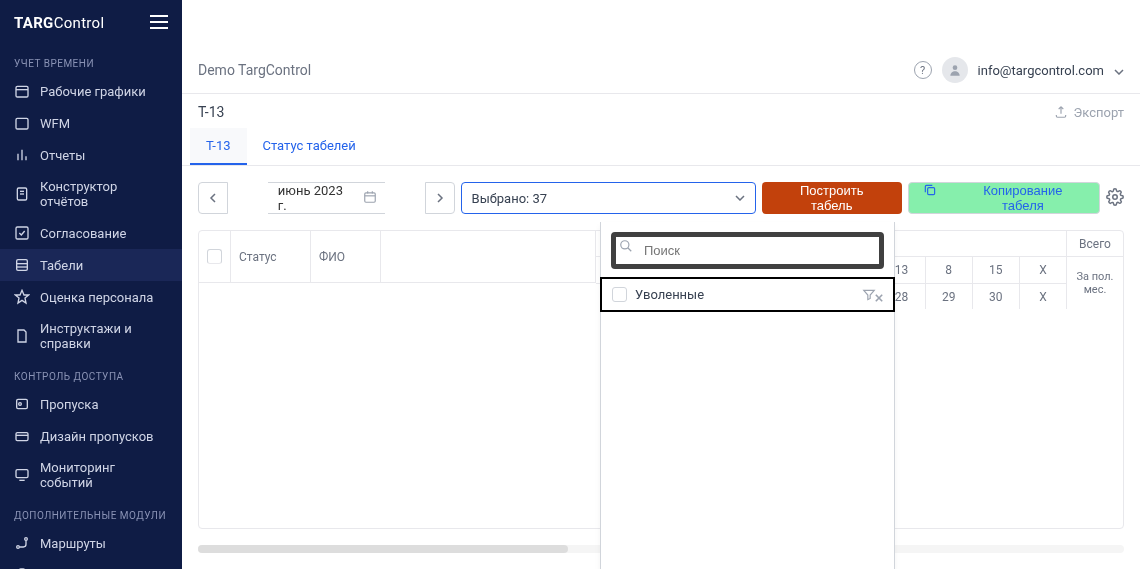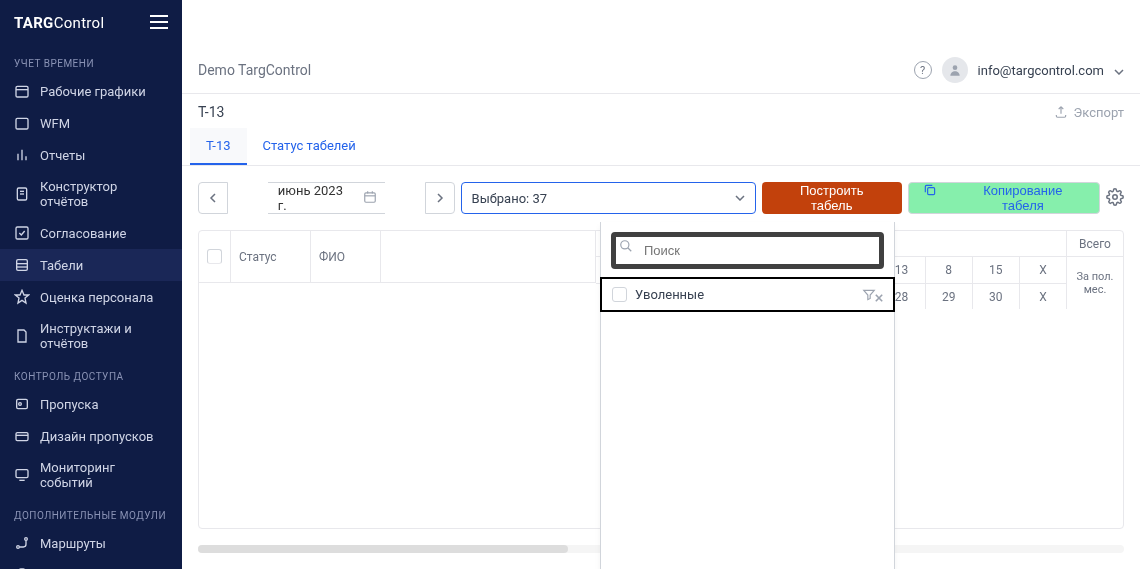--- a/index.html
+++ b/index.html
@@ -168,21 +168,21 @@
             </svg>
           </span>
           <span>Оценка персонала</span>
         </div>
         <div class="nav-item">
           <span class="icon">
             <svg width="16" height="16" viewBox="0 0 24 24" fill="none" stroke-width="2">
               <path d="M6 3h9l3 3v15H6z"></path>
             </svg>
           </span>
-          <span>Инструктажи и отчётов</span>
+          <span>Инструктажи и справки</span>
         </div>
         <div class="section-title">КОНТРОЛЬ ДОСТУПА</div>
         <div class="nav-item">
           <span class="icon">
             <svg width="16" height="16" viewBox="0 0 24 24" fill="none" stroke-width="2">
               <rect x="4" y="5" width="16" height="14" rx="2"></rect>
               <circle cx="9" cy="12" r="2"></circle>
             </svg>
           </span>
           <span>Пропуска</span>

